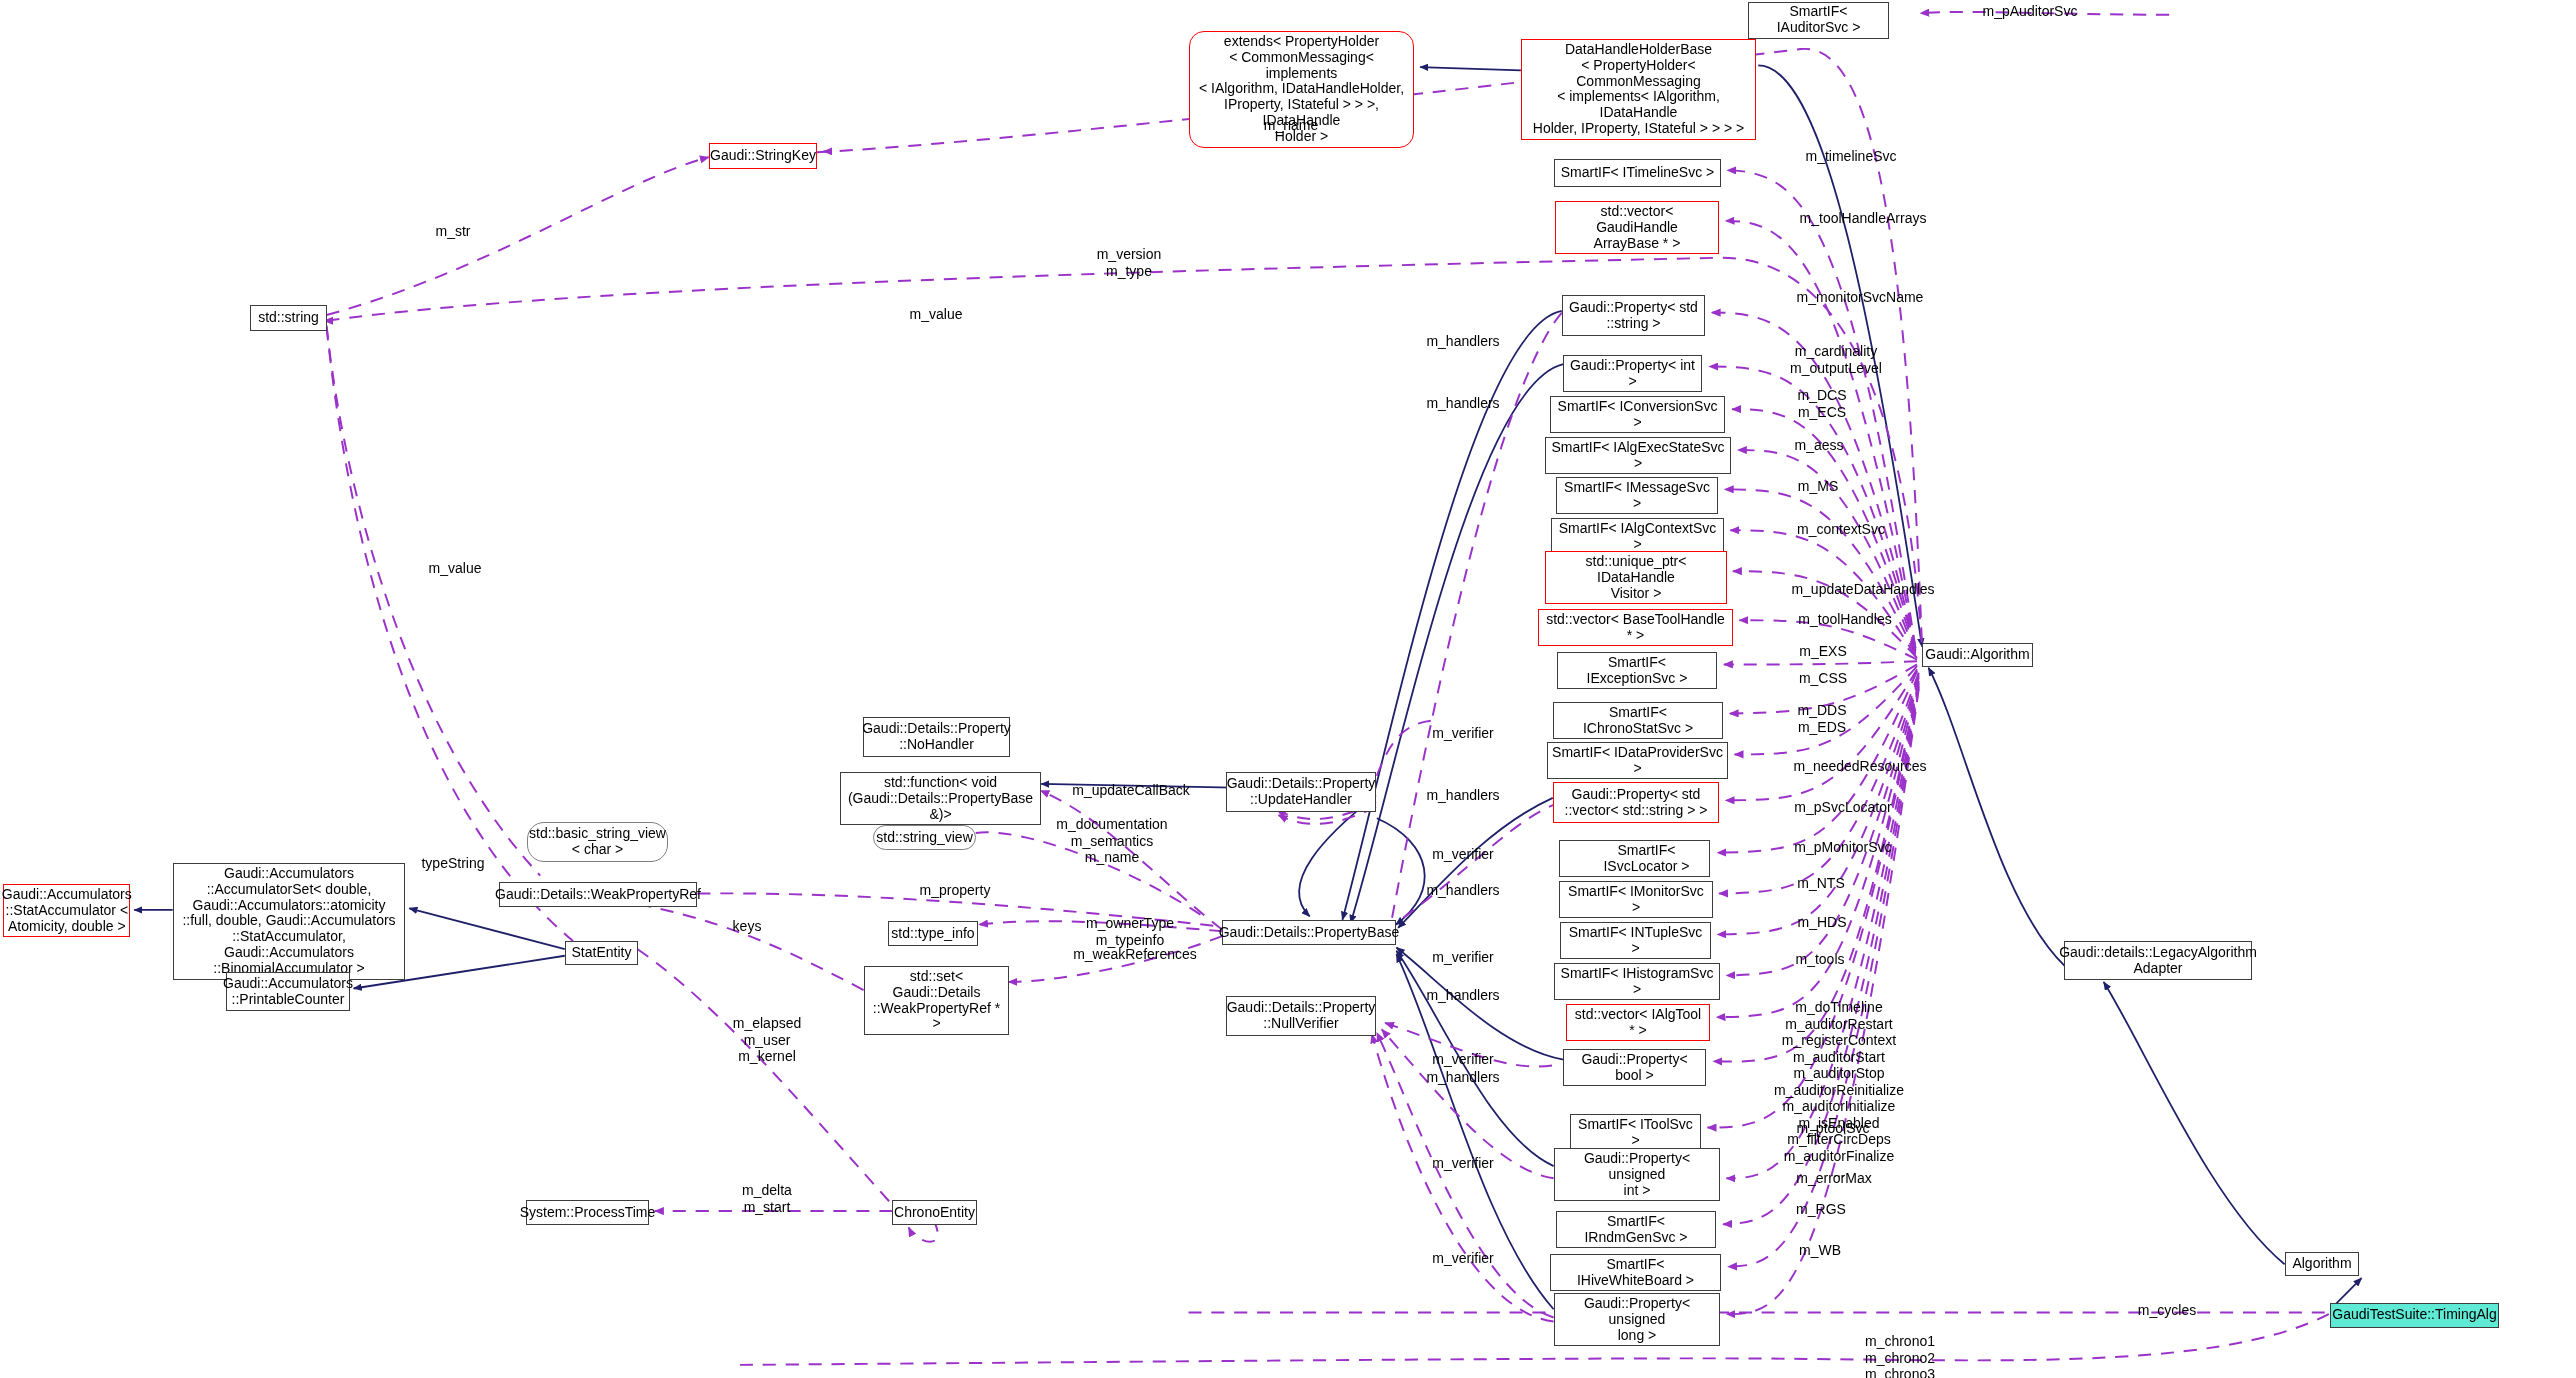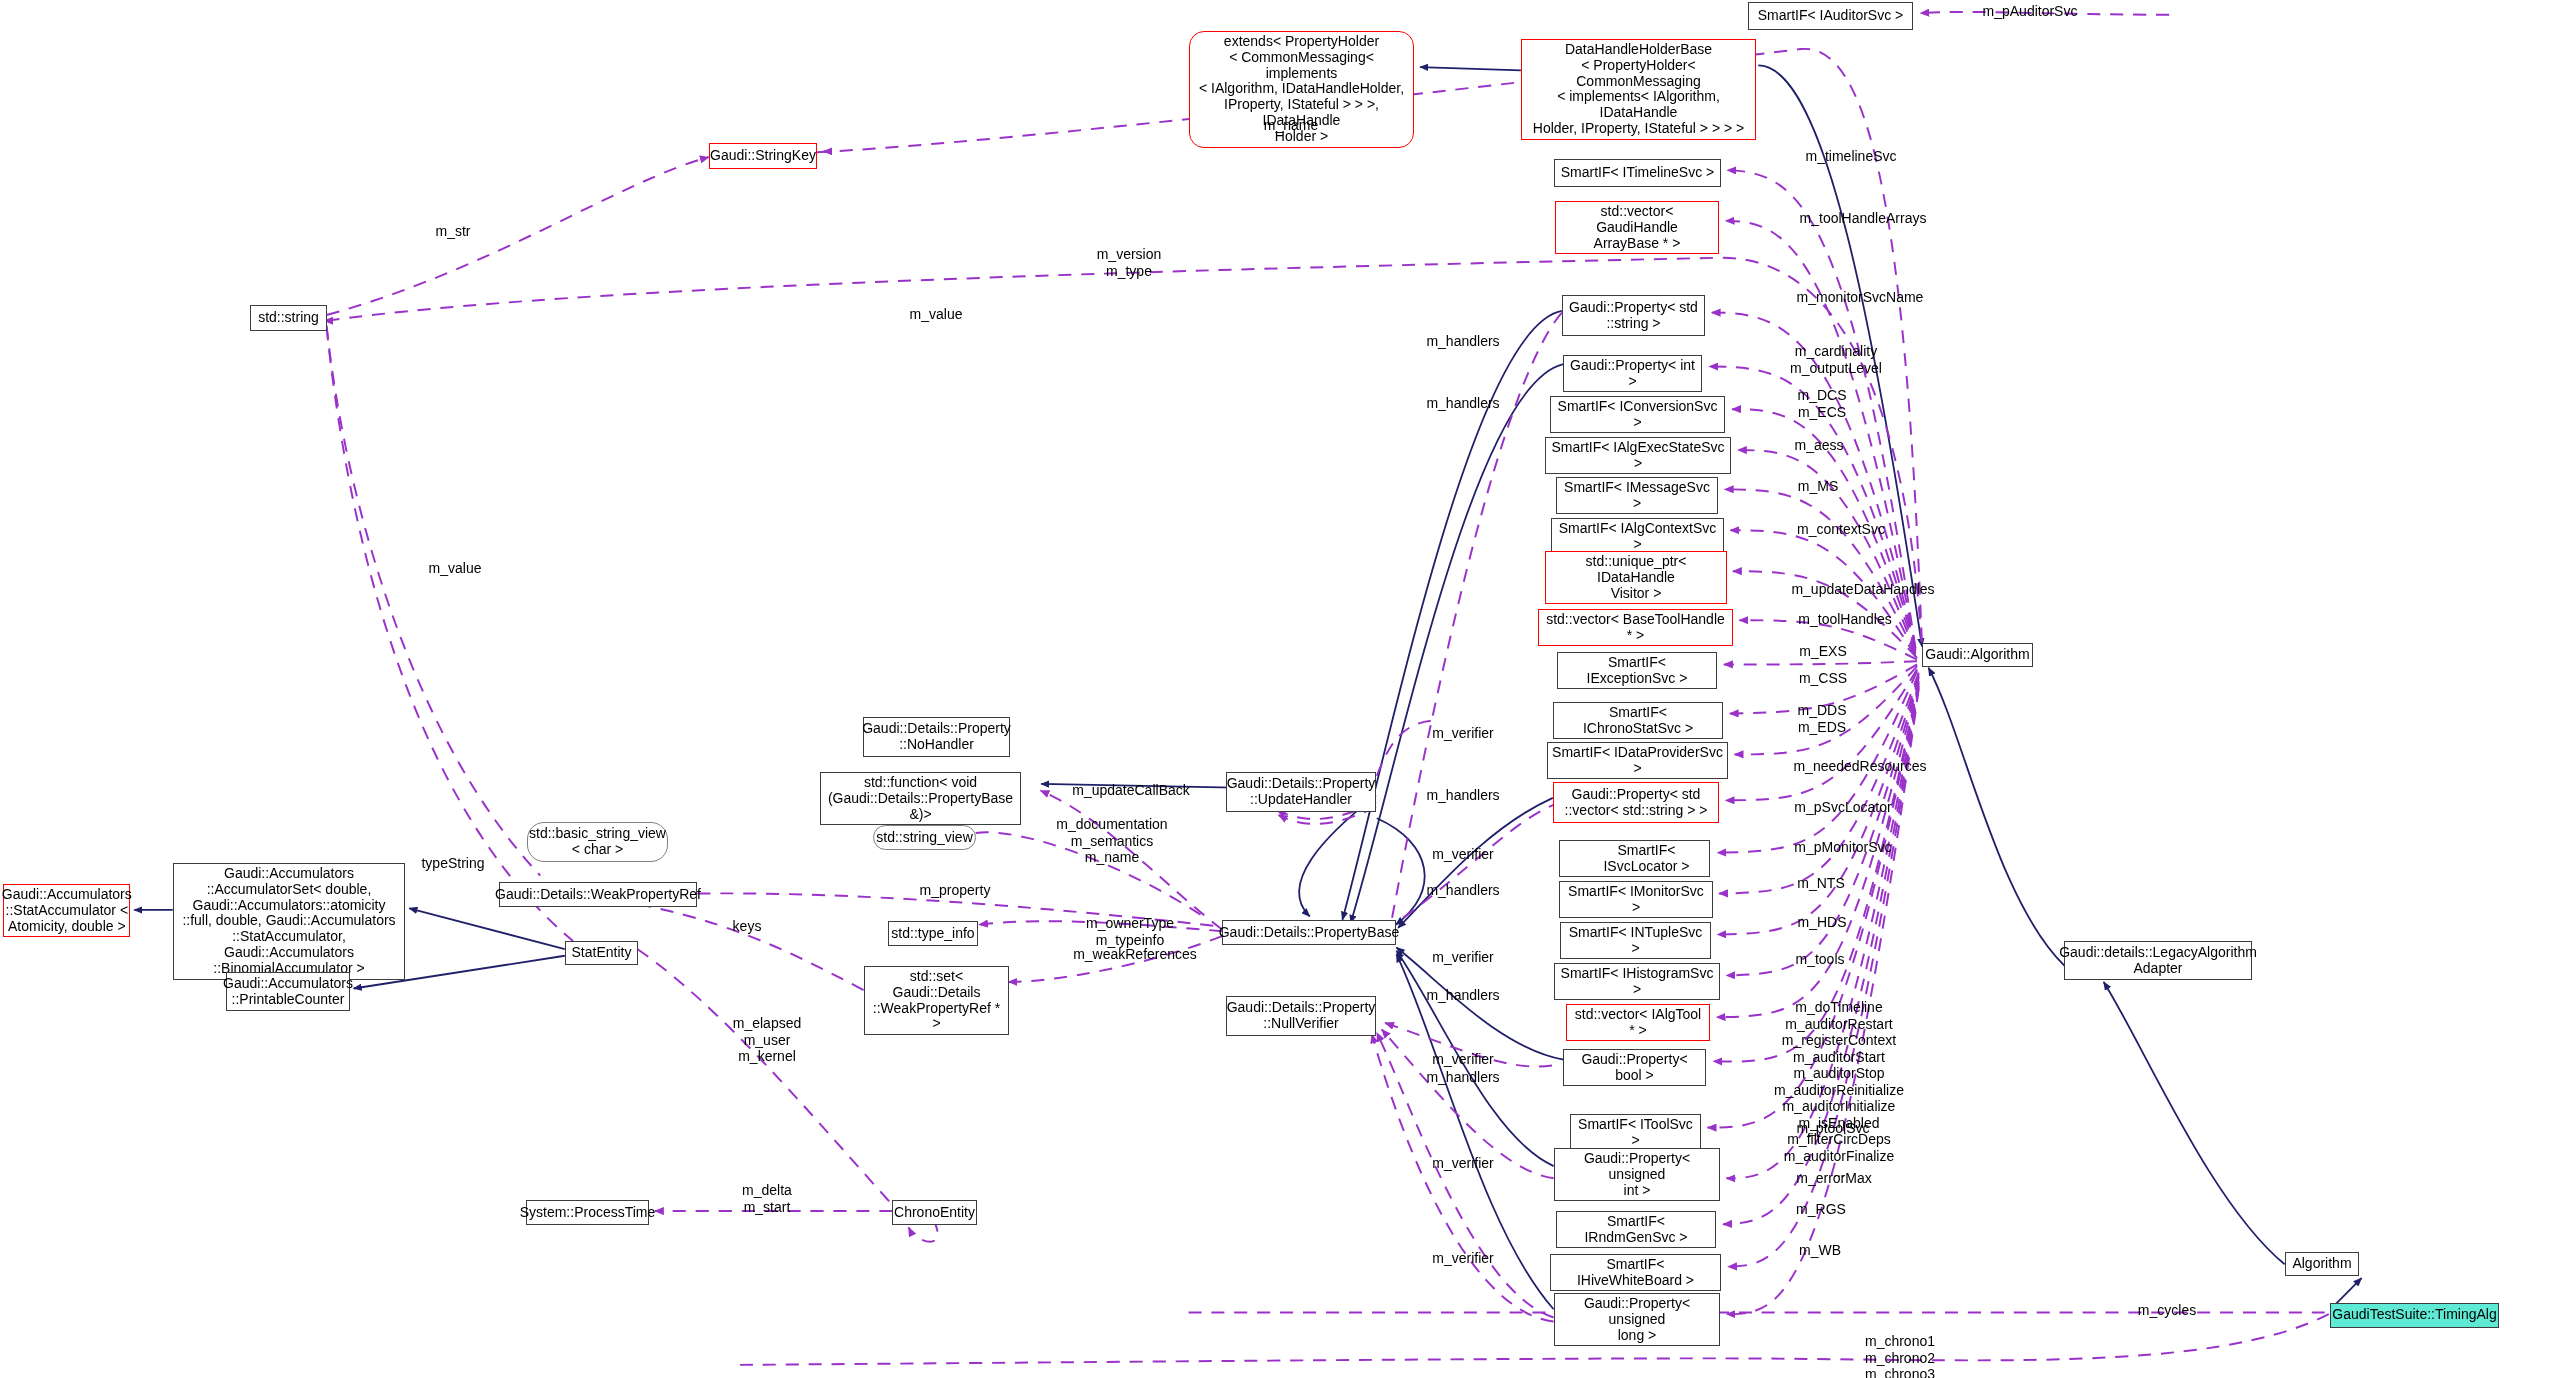--- a/index.html
+++ b/index.html
@@ -135,21 +135,21 @@
       <path d="M1898,1440 C1830,1430 1760,1340 1688,1258"></path>
       <path d="M1898,1610 C1800,1580 1720,1340 1682,1262"></path>
       <path d="M1898,1615 C1780,1600 1700,1350 1676,1264"></path>
 
       <path d="M2840,1604 C2600,1604 2000,1604 1450,1604" marker-end="none"></path>
       <path d="M2845,1606 C2700,1680 2400,1660 2100,1660 C1800,1660 1300,1665 900,1668" marker-end="none"></path>
     </g>
   </svg>
 
   <div id="nodes-layer">
-      <div class="node" style="left: 1748px; top: 1.6px; width: 165px; min-height: 28px;">SmartIF&lt; IAuditorSvc &gt;</div>
+      <div class="node" style="left: 1748px; top: 1.6px; width: 141px; min-height: 28px;">SmartIF&lt; IAuditorSvc &gt;</div>
       <div class="node red" style="left: 1189px; top: 31px; width: 225px; min-height: 70px; border-radius: 15px;">extends&lt; PropertyHolder
 &lt; CommonMessaging&lt; implements
 &lt; IAlgorithm, IDataHandleHolder,
 IProperty, IStateful &gt; &gt; &gt;, IDataHandle
 Holder &gt;</div>
       <div class="node red" style="left: 1521px; top: 39px; width: 235px; min-height: 62px;">DataHandleHolderBase
 &lt; PropertyHolder&lt; CommonMessaging
 &lt; implements&lt; IAlgorithm, IDataHandle
 Holder, IProperty, IStateful &gt; &gt; &gt; &gt;</div>
       <div class="node red" style="left: 709px; top: 143px; width: 108px; min-height: 26px;">Gaudi::StringKey</div>
@@ -185,21 +185,21 @@
       <div class="node" style="left: 1550px; top: 1254px; width: 171px; min-height: 27px;">SmartIF&lt; IHiveWhiteBoard &gt;</div>
       <div class="node" style="left: 1554px; top: 1293px; width: 166px; min-height: 41px;">Gaudi::Property&lt; unsigned
 long &gt;</div>
       <div class="node" style="left: 1922px; top: 643px; width: 111px; min-height: 24px;">Gaudi::Algorithm</div>
       <div class="node" style="left: 2064px; top: 941px; width: 188px; min-height: 39px;">Gaudi::details::LegacyAlgorithm
 Adapter</div>
       <div class="node" style="left: 2285px; top: 1252px; width: 74px; min-height: 24px;">Algorithm</div>
       <div class="node grey" style="left: 2330px; top: 1303px; width: 169px; min-height: 24.6px;">GaudiTestSuite::TimingAlg</div>
       <div class="node" style="left: 863px; top: 717px; width: 147px; min-height: 40px;">Gaudi::Details::Property
 ::NoHandler</div>
-      <div class="node" style="left: 820px; top: 772px; width: 201px; min-height: 40px;">std::function&lt; void
+      <div class="node" style="left: 840px; top: 772px; width: 201px; min-height: 40px;">std::function&lt; void
 (Gaudi::Details::PropertyBase &amp;)&gt;</div>
       <div class="node" style="left: 1226px; top: 772px; width: 150px; min-height: 40px;">Gaudi::Details::Property
 ::UpdateHandler</div>
       <div class="node thin" style="left: 527px; top: 822px; width: 141px; min-height: 40px;">std::basic_string_view
 &lt; char &gt;</div>
       <div class="node thin" style="left: 873px; top: 825px; width: 103px; min-height: 25px;">std::string_view</div>
       <div class="node" style="left: 499px; top: 882px; width: 198px; min-height: 25px;">Gaudi::Details::WeakPropertyRef</div>
       <div class="node" style="left: 1222px; top: 920px; width: 174px; min-height: 25px;">Gaudi::Details::PropertyBase</div>
       <div class="node" style="left: 888px; top: 921px; width: 90px; min-height: 25px;">std::type_info</div>
       <div class="node" style="left: 173px; top: 863px; width: 232px; min-height: 75px;">Gaudi::Accumulators

